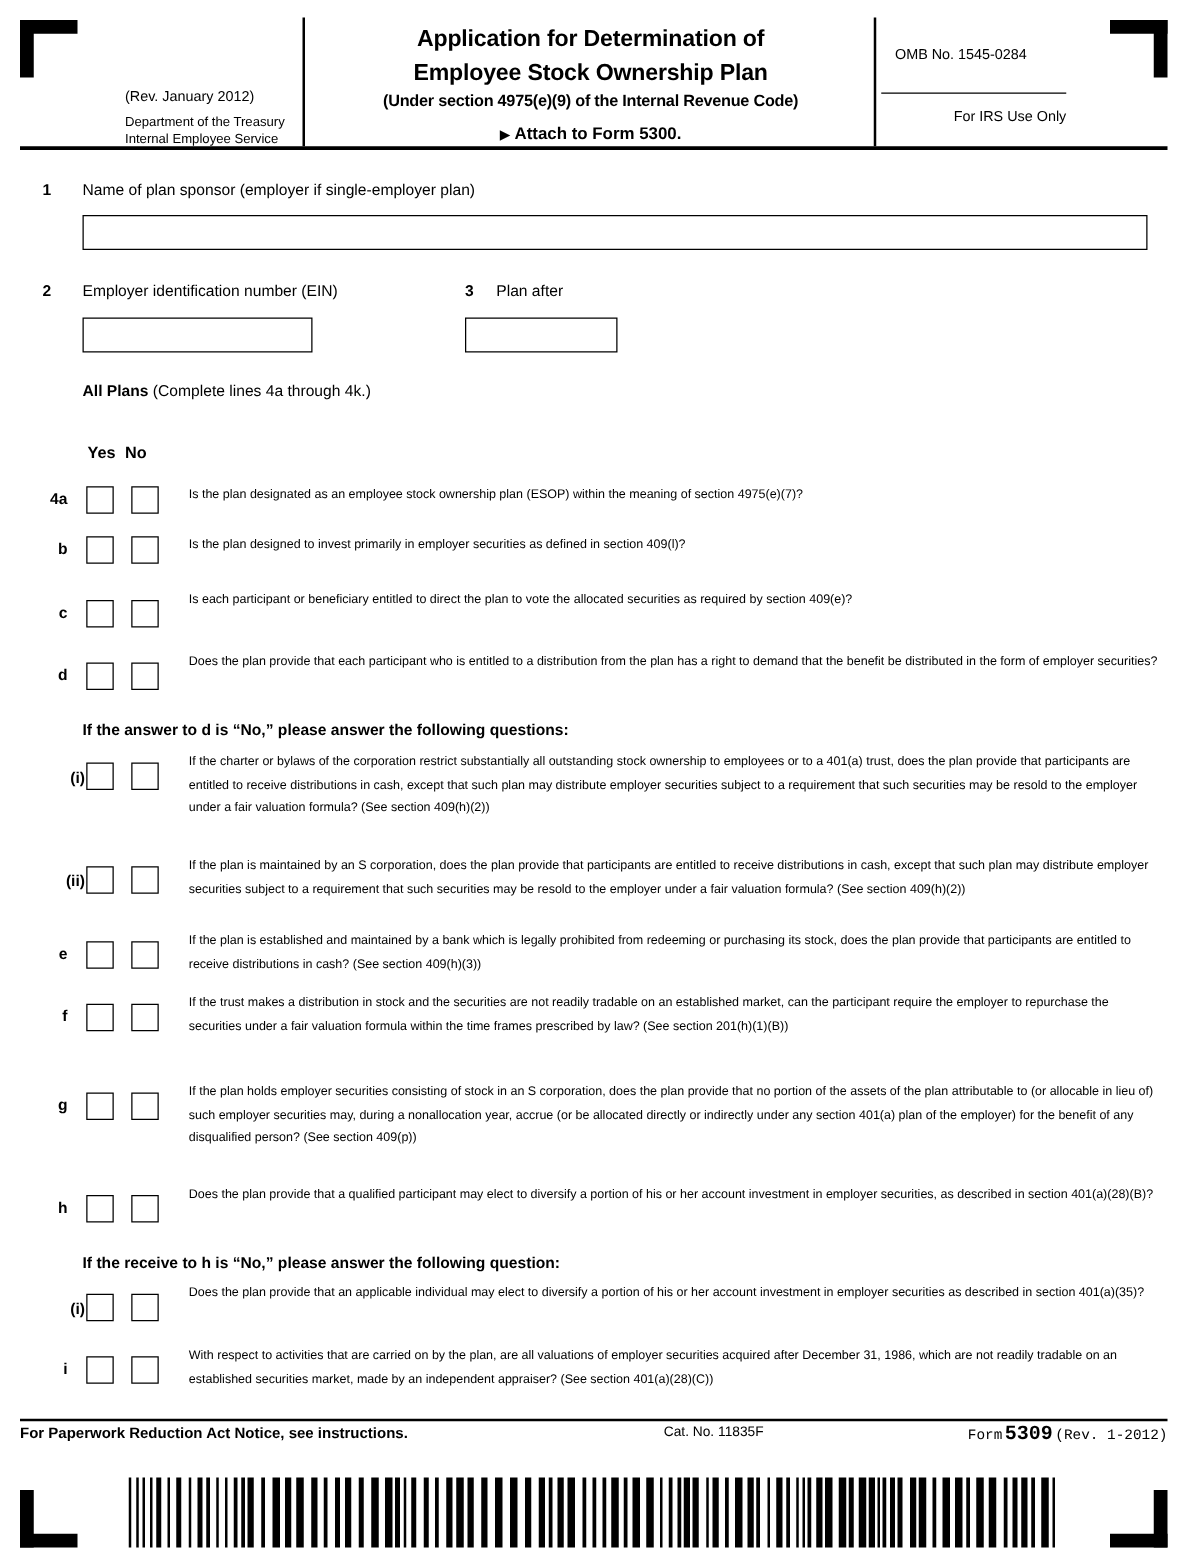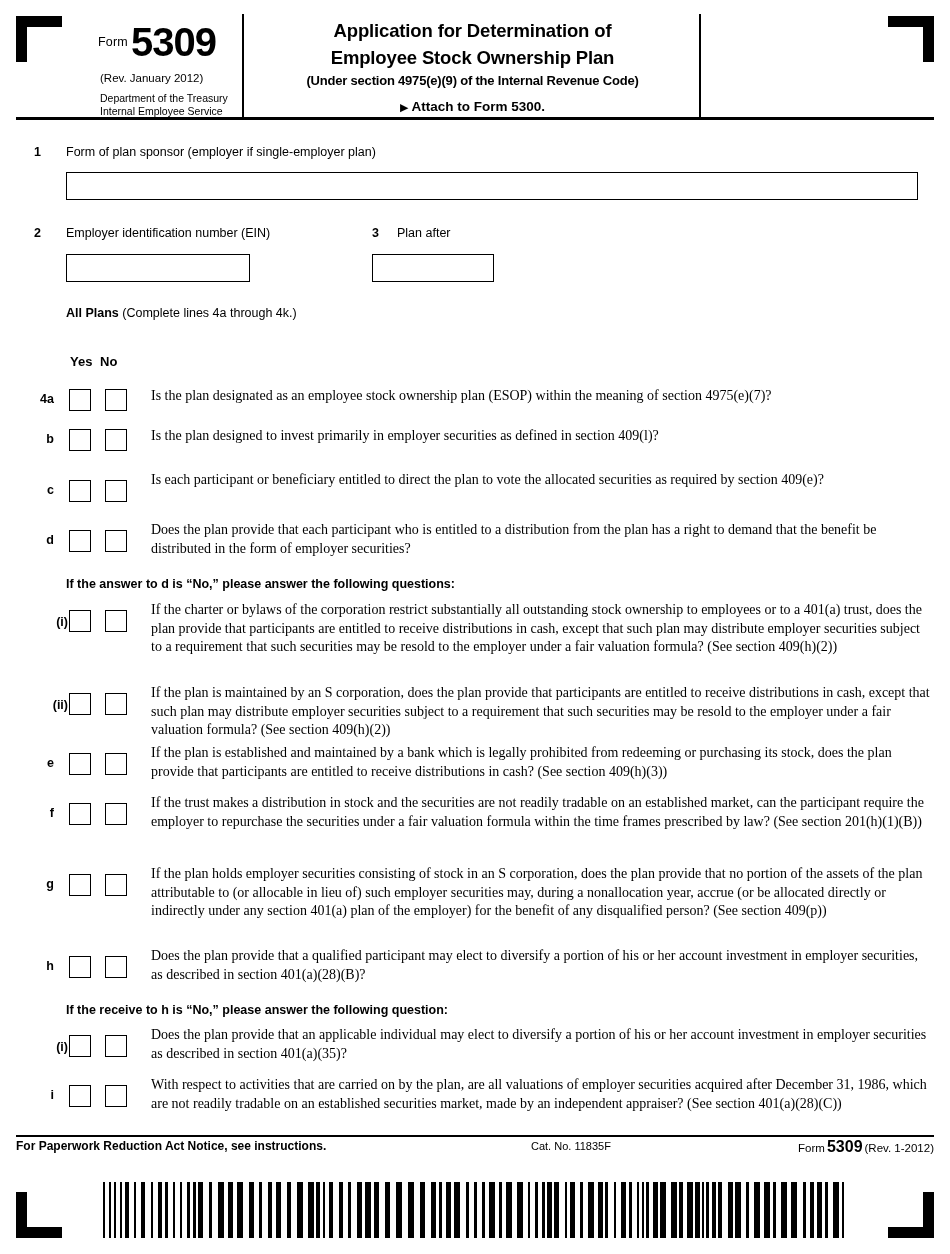--- a/index.html
+++ b/index.html
@@ -66,29 +66,29 @@
   .allplans b{font-weight:bold;}
 
   .yesno{position:absolute;left:70px;top:354px;font-size:13px;font-weight:bold;}
   .yesno span{display:inline-block;}
   .yes-w{width:30px;}
 
   
   .q{position:absolute;left:0;width:950px;}
   .q .qlab{position:absolute;font-size:12.5px;font-weight:bold;text-align:right;}
   .q .cb{position:absolute;width:22px;height:22px;border:1.5px solid #000;box-sizing:border-box;background:#fff;}
-  .q .qtxt{position:absolute;left:151px;width:780px;font-size:14px;line-height:18.5px;font-family:Liberation Serif, serif;}
+  .q .qtxt{position:absolute;left:151px;width:780px;font-size:10px;line-height:18.5px;}
 
   .subhead{position:absolute;left:66px;font-size:12.5px;font-weight:bold;}
 
   
   .foot-rule{position:absolute;left:16px;top:1135px;width:918px;border-top:2px solid #000;}
   .foot-left{position:absolute;left:16px;top:1139px;font-size:12px;font-weight:bold;}
   .foot-cat{position:absolute;left:531px;top:1140px;font-size:11px;}
-  .foot-right{position:absolute;right:16px;top:1138px;font-size:11.5px;white-space:nowrap;}
+  .foot-right{position:absolute;right:16px;top:1138px;font-size:11.5px;white-space:nowrap;font-family:Liberation Mono, monospace;}
   .foot-right .ff{font-size:11.5px;}
   .foot-right .fn{font-size:16px;font-weight:bold;margin:0 2px;}
 
   .barcode{position:absolute;left:103px;top:1182px;height:56px;display:flex;align-items:stretch;}
   .barcode i{display:block;background:#000;height:56px;}
   .barcode i.sp{background:transparent;}
 </style>
 </head>
 <body>
 
@@ -107,41 +107,43 @@
       <i class="v"></i>
     </div>
   <div class="regmark reg-br">
       <i class="h"></i>
       <i class="v"></i>
     </div>
 
   <div class="header">
 
     <div class="hdr-left">
-      <div class="formline">
-        <span class="lbl">Form</span><span class="num">5309</span>
-      </div>
       <div class="rev">(Rev. January 2012)</div>
       <div class="dept">
         <div>Department of the Treasury</div>
         <div>Internal Employee Service</div>
       </div>
     </div>
 
     <div class="hdr-mid">
       <div class="title1">Application for Determination of</div>
       <div class="title1">Employee Stock Ownership Plan</div>
       <div class="title2">(Under section 4975(e)(9) of the Internal Revenue Code)</div>
       <div class="attach"><span class="arrow">▶</span> <span>Attach to Form 5300.</span></div>
     </div>
 
+    <div class="hdr-right">
+      <div class="omb">OMB No. 1545-0284</div>
+      <div class="omb-rule"></div>
+      <div class="irsuse">For IRS Use Only</div>
+    </div>
   </div>
 
   <div class="line-num" style="left:34px;top:145px;">1</div>
-  <div class="line-txt" style="left:66px;top:145px;">Form of plan sponsor (employer if single-employer plan)</div>
+  <div class="line-txt" style="left:66px;top:145px;">Name of plan sponsor (employer if single-employer plan)</div>
   <div class="boxfield" style="left:66px;top:172px;width:852px;height:28px;"></div>
 
   <div class="line-num" style="left:34px;top:226px;">2</div>
   <div class="line-txt" style="left:66px;top:226px;">Employer identification number (EIN)</div>
   <div class="boxfield" style="left:66px;top:254px;width:184px;height:28px;"></div>
 
   <div class="line-num" style="left:372px;top:226px;">3</div>
   <div class="line-txt" style="left:397px;top:226px;">Plan after</div>
   <div class="boxfield" style="left:372px;top:254px;width:122px;height:28px;"></div>
 

